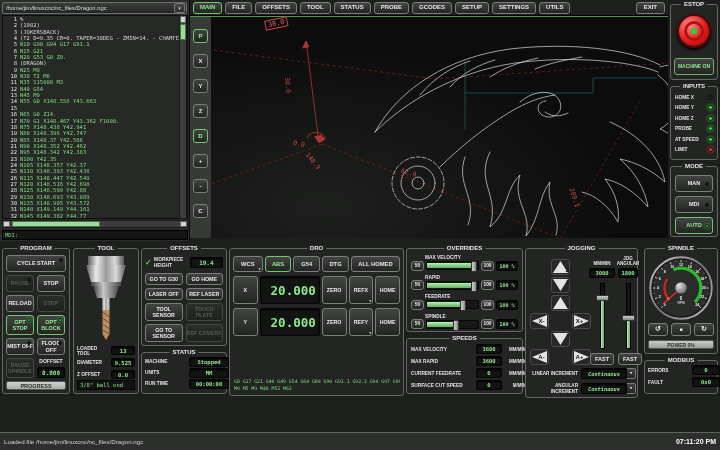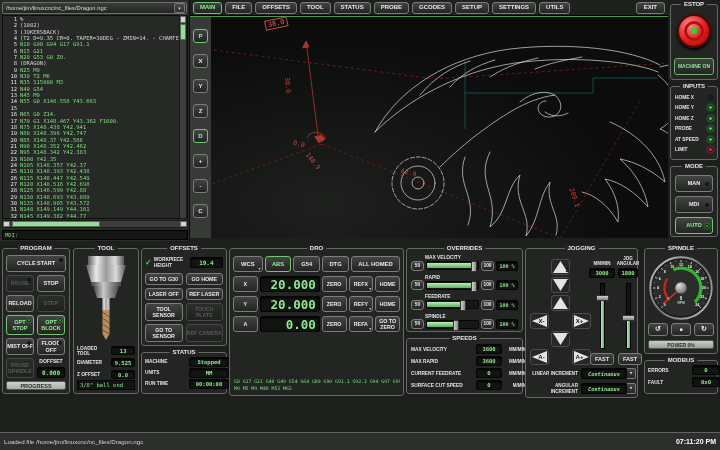--- a/index.html
+++ b/index.html
@@ -107,21 +107,21 @@
   
   .stat-row { position:absolute; left:3px; right:3px; height:11px; display:flex; align-items:center; justify-content:space-between; }
   .stat-row .slabel { font-size:4.8px; font-weight:bold; color:#e2e2e2; }
   .stat-row .val { width:40px; height:10px; font-size:5.5px; }
   
   #dro-head { position:absolute; left:3px; top:7px; right:3px; height:16px; display:flex; gap:2px; }
   #dro-head .btn { flex:1; font-size:5.8px; }
   #dro-head .btn.wide { flex:1.9; }
   #wcs-btn { flex:1; }
   #dro-rows { position:absolute; left:3px; top:27px; right:3px; display:flex; flex-direction:column; gap:4px; }
-  .dro-row { display:flex; gap:2px; height:16px; }
+  .dro-row { display:flex; gap:2px; height:28px; }
   .dro-row .axis-btn { width:24px; font-size:7px; flex:none; }
   .dro-row .dro-val { width:60px; flex:none; font-size:12.5px; justify-content:flex-end; padding-right:3px; }
   .dro-row .btn { flex:1; font-size:5.3px; }
   #dro-codes { position:absolute; left:4px; bottom:3px; right:3px; font-family:"DejaVu Sans Mono",monospace;
     font-size:4.8px; color:#7fdc7f; line-height:6.5px; white-space:nowrap; overflow:hidden; }
   
   .ov-row { position:absolute; left:4px; right:4px; height:19px; }
   .ov-label { font-size:4.8px; font-weight:bold; color:#e2e2e2; margin-left:14px; }
   .ov-ctl { display:flex; align-items:center; gap:2px; height:11px; }
   .ov-ctl .btn { width:13px; height:10px; font-size:4.8px; flex:none; }
@@ -630,30 +630,20 @@
         </div>
         <div class="dro-row">
           <button class="btn axis-btn">Y</button>
           <span class="val dro-val">20.000</span>
           <button class="btn">ZERO</button>
           <button class="btn">
             <span>REFY</span>
             <span class="caret">▾</span>
           </button>
           <button class="btn">HOME</button>
-        </div>
-        <div class="dro-row">
-          <button class="btn axis-btn">A</button>
-          <span class="val dro-val">0.00</span>
-          <button class="btn">ZERO</button>
-          <button class="btn">
-            <span>REFA</span>
-            <span class="caret">▾</span>
-          </button>
-          <button class="btn">GO TO ZERO</button>
         </div>
       </div>
     <div id="dro-codes">
       <div>G8 G17 G21 G40 G49 G54 G64 G80 G90 G91.1 G92.2 G94 G97 G99</div>
       <div>M0 M5 M9 M48 M53 M63</div>
     </div>
   </div>
 
   <div class="gb" style="left:406px;top:248px;width:117px;height:84px;">
     <span class="lg">OVERRIDES</span>

